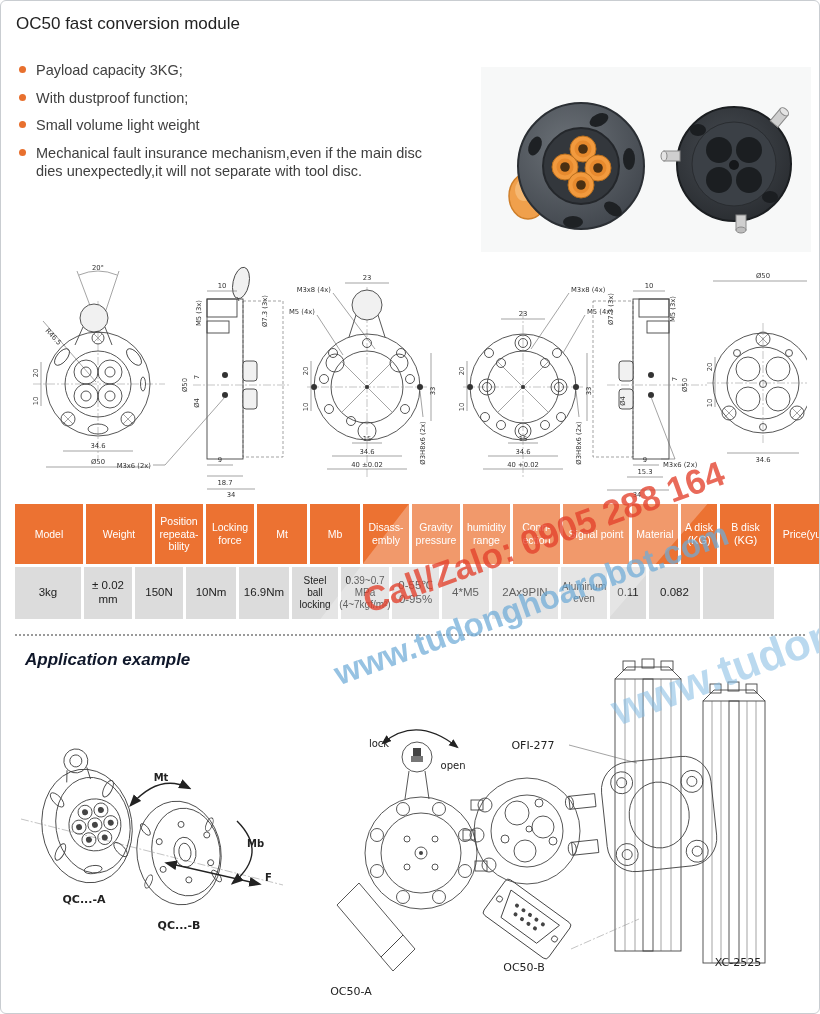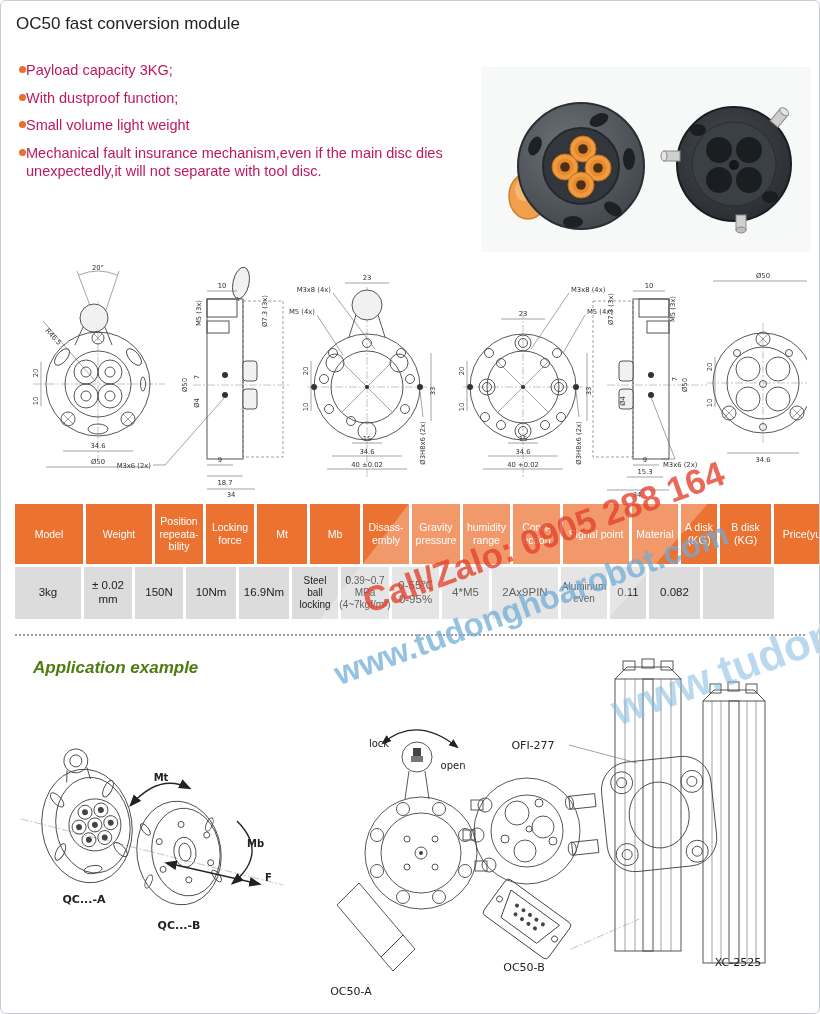--- a/index.html
+++ b/index.html
@@ -1,20 +1,20 @@
 <!DOCTYPE html>
 <html><head>
 <meta charset="utf-8">
 <style>
   html,body{margin:0;padding:0;background:#fff;}
   .page{position:relative;width:820px;height:1014px;background:#fff;border:1px solid #c9cdd1;
         border-radius:6px;overflow:hidden;font-family:"Liberation Sans",sans-serif;box-sizing:border-box;}
   .page-title{position:absolute;left:15px;top:13px;margin:0;font-size:17px;font-weight:400;color:#222;}
   .features{position:absolute;left:18px;top:60px;margin:0;padding:0;list-style:none;}
-  .features li{display:flex;margin-bottom:9px;font-size:14.5px;color:#be185d;line-height:1.28;width:430px;}
+  .features li{display:flex;gap:10px;margin-bottom:9px;font-size:14.5px;color:#404040;line-height:1.28;width:430px;}
   .dot{width:7px;height:7px;border-radius:50%;background:#e8702e;margin-top:5px;flex:none;}
   .photos{position:absolute;left:480px;top:66px;}
   .dwg{position:absolute;left:14px;top:260px;}
   .dwg text,.appsvg text{font-family:"DejaVu Sans",sans-serif;}
   .dwg text{font-size:6.8px;fill:#333;}
   .dim{stroke:#666;stroke-width:0.6;fill:none;}
   .ol{fill:none;stroke:#444;stroke-width:0.9;}
   .fillg{fill:#f1f1f1;}
   .cl{stroke:#888;stroke-width:0.5;stroke-dasharray:8 2 2 2;fill:none;}
   .dashl{stroke:#666;stroke-width:0.6;stroke-dasharray:3 2;fill:none;}
@@ -26,22 +26,22 @@
   .thead .tcell{background:#ec7232;color:#fff;height:60px;font-size:10.5px;line-height:1.2;}
   .tbody .tcell{background:#dcdcdc;color:#222;height:52px;font-size:11.5px;line-height:1.2;white-space:pre-line;}
   .tbody .c6,.tbody .c7,.tbody .c11{font-size:10px;}
   .sub{font-size:11px;margin-top:1px;}
   .c0{width:68px}.c1{width:66px}.c2{width:48px}.c3{width:48px}.c4{width:50px}.c5{width:50px}
   .c6{width:46px}.c7{width:48px}.c8{width:47px}.c9{width:47px}.c10{width:66px}.c11{width:46px}
   .c12{width:36px}.c13{width:51px}.c14{width:71px}
   .table-shine{position:absolute;inset:0;background:rgba(255,255,255,0.28);
       clip-path:polygon(36% 120%,52% -20%,90% -20%,72% 120%);pointer-events:none;}
   .separator{position:absolute;left:14px;right:14px;top:633px;border-top:2px dotted #9a9a9a;}
-  .app-heading{position:absolute;left:16px;top:641px;margin:16px;font-size:17px;font-style:italic;
-               font-weight:bold;color:#4d7c0f;}
+  .app-heading{position:absolute;left:16px;top:641px;margin:8px;font-size:17px;font-style:italic;
+               font-weight:bold;color:#0f172a;}
   .app-left{position:absolute;left:18px;top:732px;}
   .app-right{position:absolute;left:320px;top:656px;}
   .appsvg text{font-size:10px;fill:#222;}
   .appsvg .part-label{font-size:11px;}
   .appsvg .force-label{font-weight:bold;}
   .wm{position:absolute;font-weight:bold;white-space:nowrap;pointer-events:none;
       font-family:"Liberation Sans",sans-serif;}
   .wm-phone{left:352px;top:516px;font-size:35px;color:rgba(227,64,43,0.78);transform:rotate(-20deg);}
   .wm-site1{left:322px;top:584px;font-size:33px;color:rgba(110,170,215,0.72);transform:rotate(-20deg);}
   .wm-site2{left:612px;top:686px;font-size:44px;color:rgba(130,185,225,0.55);

